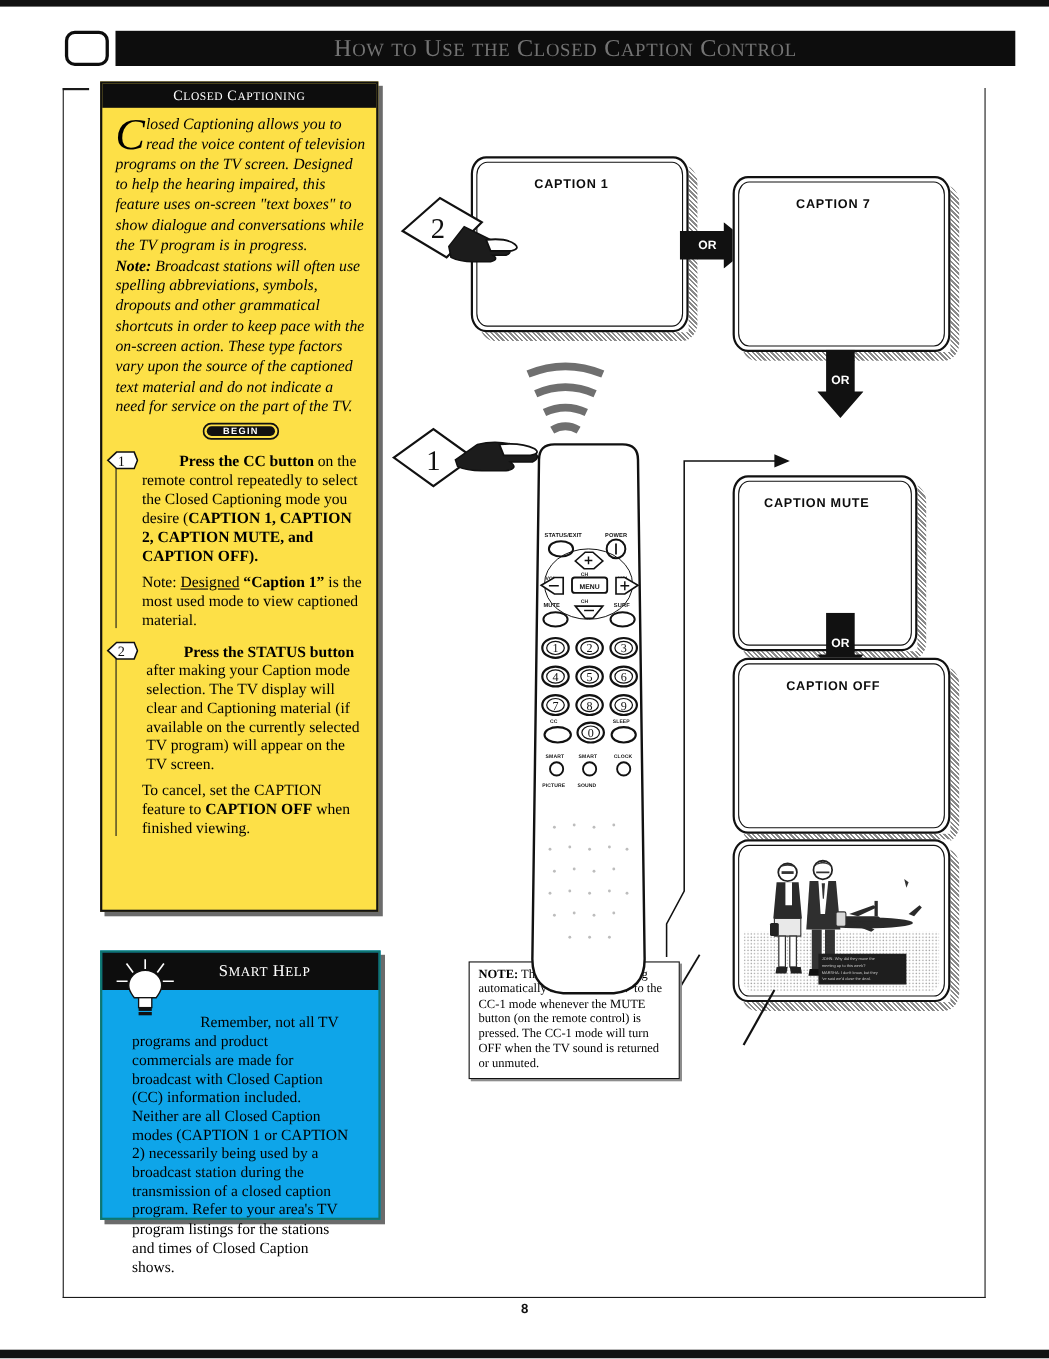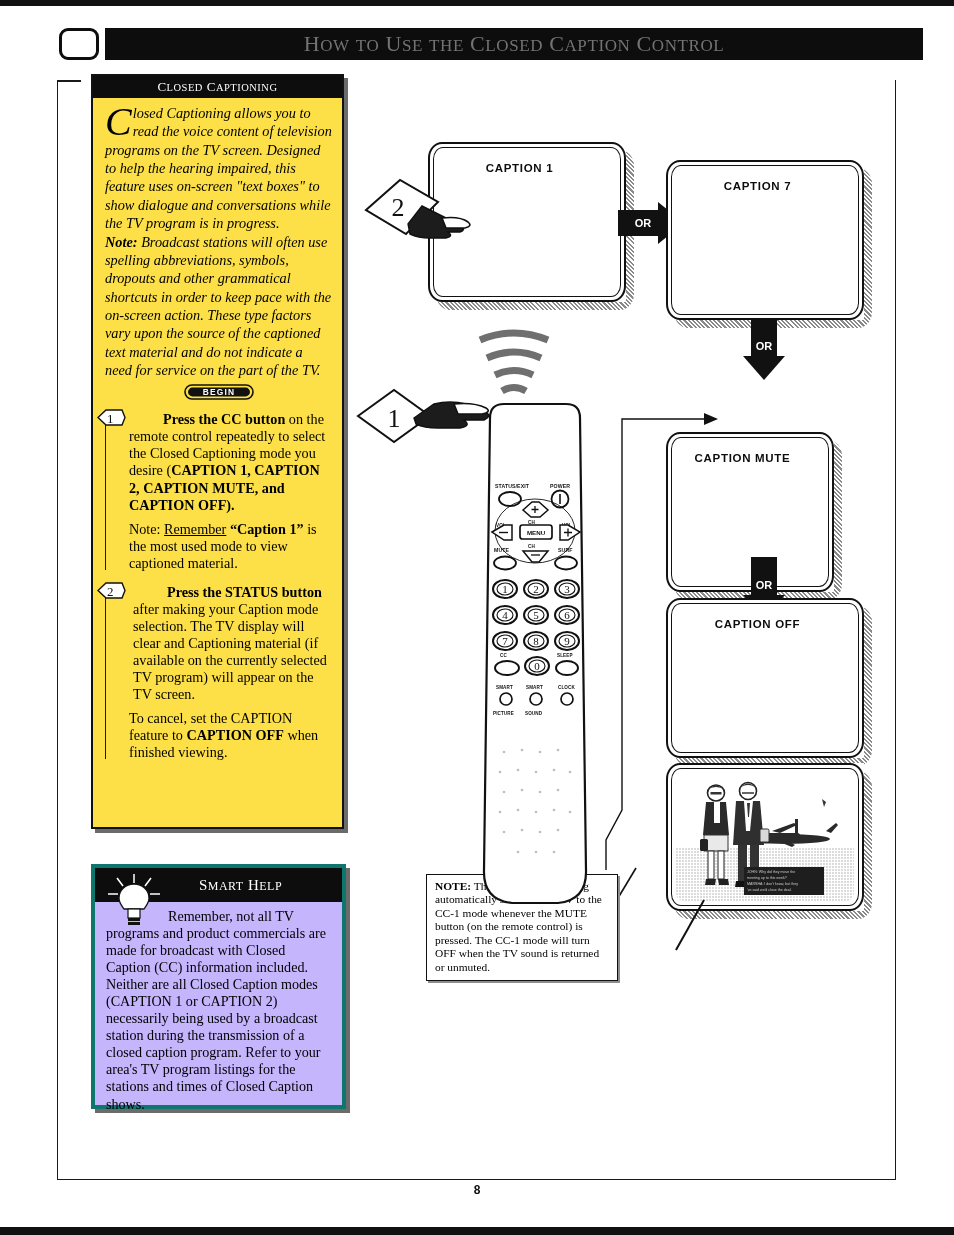--- a/index.html
+++ b/index.html
@@ -103,39 +103,39 @@
     position:absolute; left:-9px; top:-3px; width:30px; height:18px;
   }
   
   .step-rule {
     position:absolute; left:0px; top:13px; bottom:2px; width:1.4px; background:#1a1a1a;
   }
 
   
   #smart-panel {
     position:absolute; left:91px; top:864px; width:255px; height:245px;
-    background:#c4b5fd;
-    border:4px solid #0f766e;
+    background:#0ea5e9;
+    border:2px solid #0f766e;
     box-shadow: 4px 4px 0 0 #6b6b6b;
   }
   #smart-head {
     height:34px; background:#0d0d0d; color:#fff;
     display:flex; align-items:center; justify-content:center;
     position:relative;
   }
   #smart-head .label { font-size:15px; letter-spacing:0.5px; padding-left:44px;}
   #smart-head .label .sc { font-size:12px; }
   #bulb {
     position:absolute; left:10px; top:4px; width:58px; height:54px;
   }
   #smart-body {
     padding:6px 9px 4px 11px;
     font-size:14.1px; line-height:1.21;
   }
-  #smart-body p { margin:0; text-indent:62px; }
+  #smart-body p { margin:16px; text-indent:62px; }
 
   
   #diagram { position:absolute; left:346px; top:80px; width:550px; height:1100px; }
 
   .tv {
     position:absolute;
     background:#fff;
   }
   .tv .bezel {
     position:absolute; inset:0;
@@ -253,21 +253,21 @@
         <div class="step-marker">
           <svg width="30" height="19" viewBox="0 0 30 19">
             <path d="M2 9.5 L10 2 L26 2 L29 9.5 L26 17 L10 17 Z" fill="#fff" stroke="#111" stroke-width="1.4"></path>
             <text x="11" y="14.5" font-family="Liberation Serif, serif" font-size="13" fill="#111">1</text>
           </svg>
         </div>
         <p class="first" style="padding-left:8px">
           <b>Press the CC button</b><span> on the remote control repeatedly to select the Closed Captioning mode you desire (</span><b>CAPTION 1, CAPTION 2, CAPTION MUTE, and CAPTION OFF).</b>
         </p>
         <p style="padding-left:8px">
-          <span>Note: </span><u>Remember</u><b> “Caption 1”</b><span> is the most used mode to view captioned material.</span>
+          <span>Note: </span><u>Designed</u><b> “Caption 1”</b><span> is the most used mode to view captioned material.</span>
         </p>
       </div>
 
       <div class="step" style="margin-top:12px">
         <div class="step-rule"></div>
         <div class="step-marker">
           <svg width="30" height="19" viewBox="0 0 30 19">
             <path d="M2 9.5 L10 2 L26 2 L29 9.5 L26 17 L10 17 Z" fill="#fff" stroke="#111" stroke-width="1.4"></path>
             <text x="11" y="14.5" font-family="Liberation Serif, serif" font-size="13" fill="#111">2</text>
           </svg>

